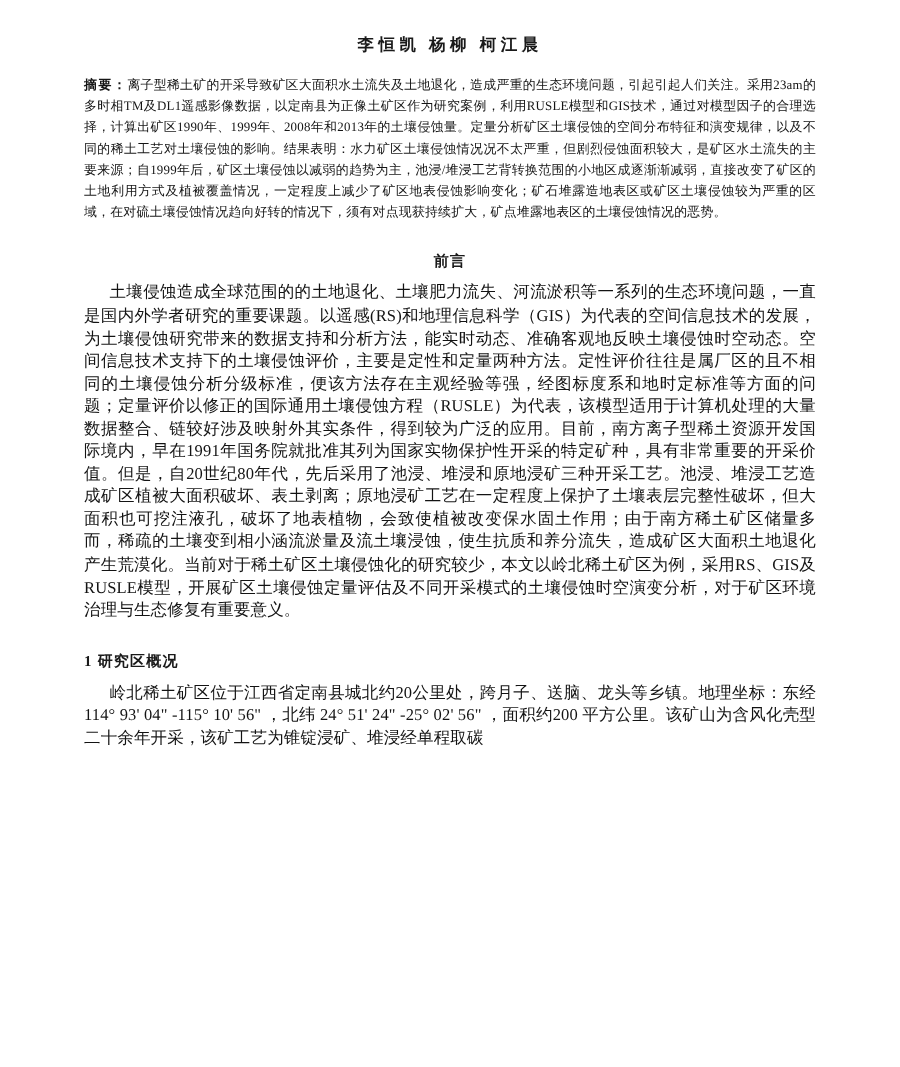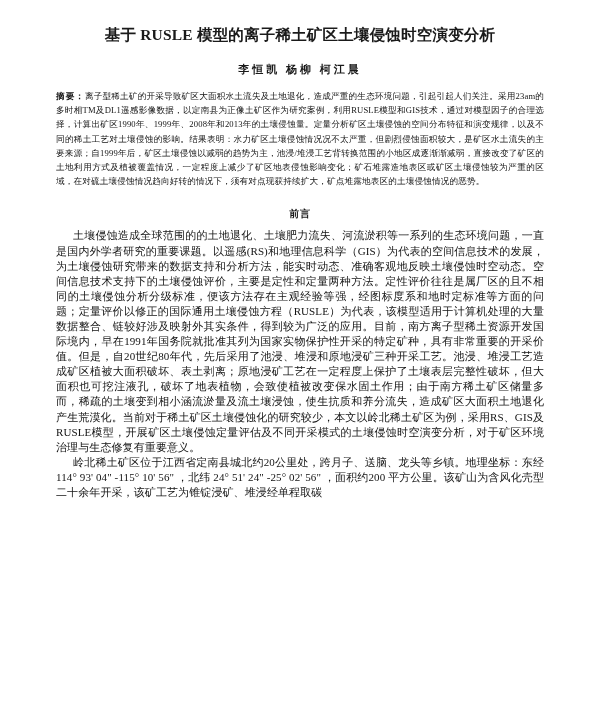--- a/index.html
+++ b/index.html
@@ -134,31 +134,31 @@
 </style>
 </head>
 <body>
 
 <div class="page">
 
 
   <div class="body-wrap">
 
     <h1 class="title">
-      <span>基于 RUSLE 模型的离子稀土矿区土壤侵蚀时空演变分析</span>
     </h1>
 
     <div class="authors">李恒凯  杨柳  柯江晨</div>
 
     <div class="abs">
       <p><span class="lbl">摘要：</span><span>离子型稀土矿的开采导致矿区大面积水土流失及土地退化，造成严重的生态环境问题，引起引起人们关注。采用23am的多时相TM及DL1遥感影像数据，以定南县为正像土矿区作为研究案例，利用RUSLE模型和GIS技术，通过对模型因子的合理选择，计算出矿区1990年、1999年、2008年和2013年的土壤侵蚀量。定量分析矿区土壤侵蚀的空间分布特征和演变规律，以及不同的稀土工艺对土壤侵蚀的影响。结果表明：水力矿区土壤侵蚀情况况不太严重，但剧烈侵蚀面积较大，是矿区水土流失的主要来源；自1999年后，矿区土壤侵蚀以减弱的趋势为主，池浸/堆浸工艺背转换范围的小地区成逐渐渐减弱，直接改变了矿区的土地利用方式及植被覆盖情况，一定程度上减少了矿区地表侵蚀影响变化；矿石堆露造地表区或矿区土壤侵蚀较为严重的区域，在对硫土壤侵蚀情况趋向好转的情况下，须有对点现获持续扩大，矿点堆露地表区的土壤侵蚀情况的恶势。</span></p>
     </div>
 
 
     <h2 class="sec center">前言</h2>
     <p class="para">土壤侵蚀造成全球范围的的土地退化、土壤肥力流失、河流淤积等一系列的生态环境问题，一直是国内外学者研究的重要课题。以遥感(RS)和地理信息科学（GIS）为代表的空间信息技术的发展，为土壤侵蚀研究带来的数据支持和分析方法，能实时动态、准确客观地反映土壤侵蚀时空动态。空间信息技术支持下的土壤侵蚀评价，主要是定性和定量两种方法。定性评价往往是属厂区的且不相同的土壤侵蚀分析分级标准，便该方法存在主观经验等强，经图标度系和地时定标准等方面的问题；定量评价以修正的国际通用土壤侵蚀方程（RUSLE）为代表，该模型适用于计算机处理的大量数据整合、链较好涉及映射外其实条件，得到较为广泛的应用。目前，南方离子型稀土资源开发国际境内，早在1991年国务院就批准其列为国家实物保护性开采的特定矿种，具有非常重要的开采价值。但是，自20世纪80年代，先后采用了池浸、堆浸和原地浸矿三种开采工艺。池浸、堆浸工艺造成矿区植被大面积破坏、表土剥离；原地浸矿工艺在一定程度上保护了土壤表层完整性破坏，但大面积也可挖注液孔，破坏了地表植物，会致使植被改变保水固土作用；由于南方稀土矿区储量多而，稀疏的土壤变到相小涵流淤量及流土壤浸蚀，使生抗质和养分流失，造成矿区大面积土地退化产生荒漠化。当前对于稀土矿区土壤侵蚀化的研究较少，本文以岭北稀土矿区为例，采用RS、GIS及RUSLE模型，开展矿区土壤侵蚀定量评估及不同开采模式的土壤侵蚀时空演变分析，对于矿区环境治理与生态修复有重要意义。</p>
 
+    <h2 class="sec">1 研究区概况</h2>
     <p class="para">岭北稀土矿区位于江西省定南县城北约20公里处，跨月子、送脑、龙头等乡镇。地理坐标：东经 114° 93' 04" -115° 10' 56" ，北纬 24° 51' 24" -25° 02' 56" ，面积约200 平方公里。该矿山为含风化壳型二十余年开采，该矿工艺为锥锭浸矿、堆浸经单程取碳</p>
 
   </div>
 
   <div class="pagenum">61</div>
 </div>
 
 </body></html>

